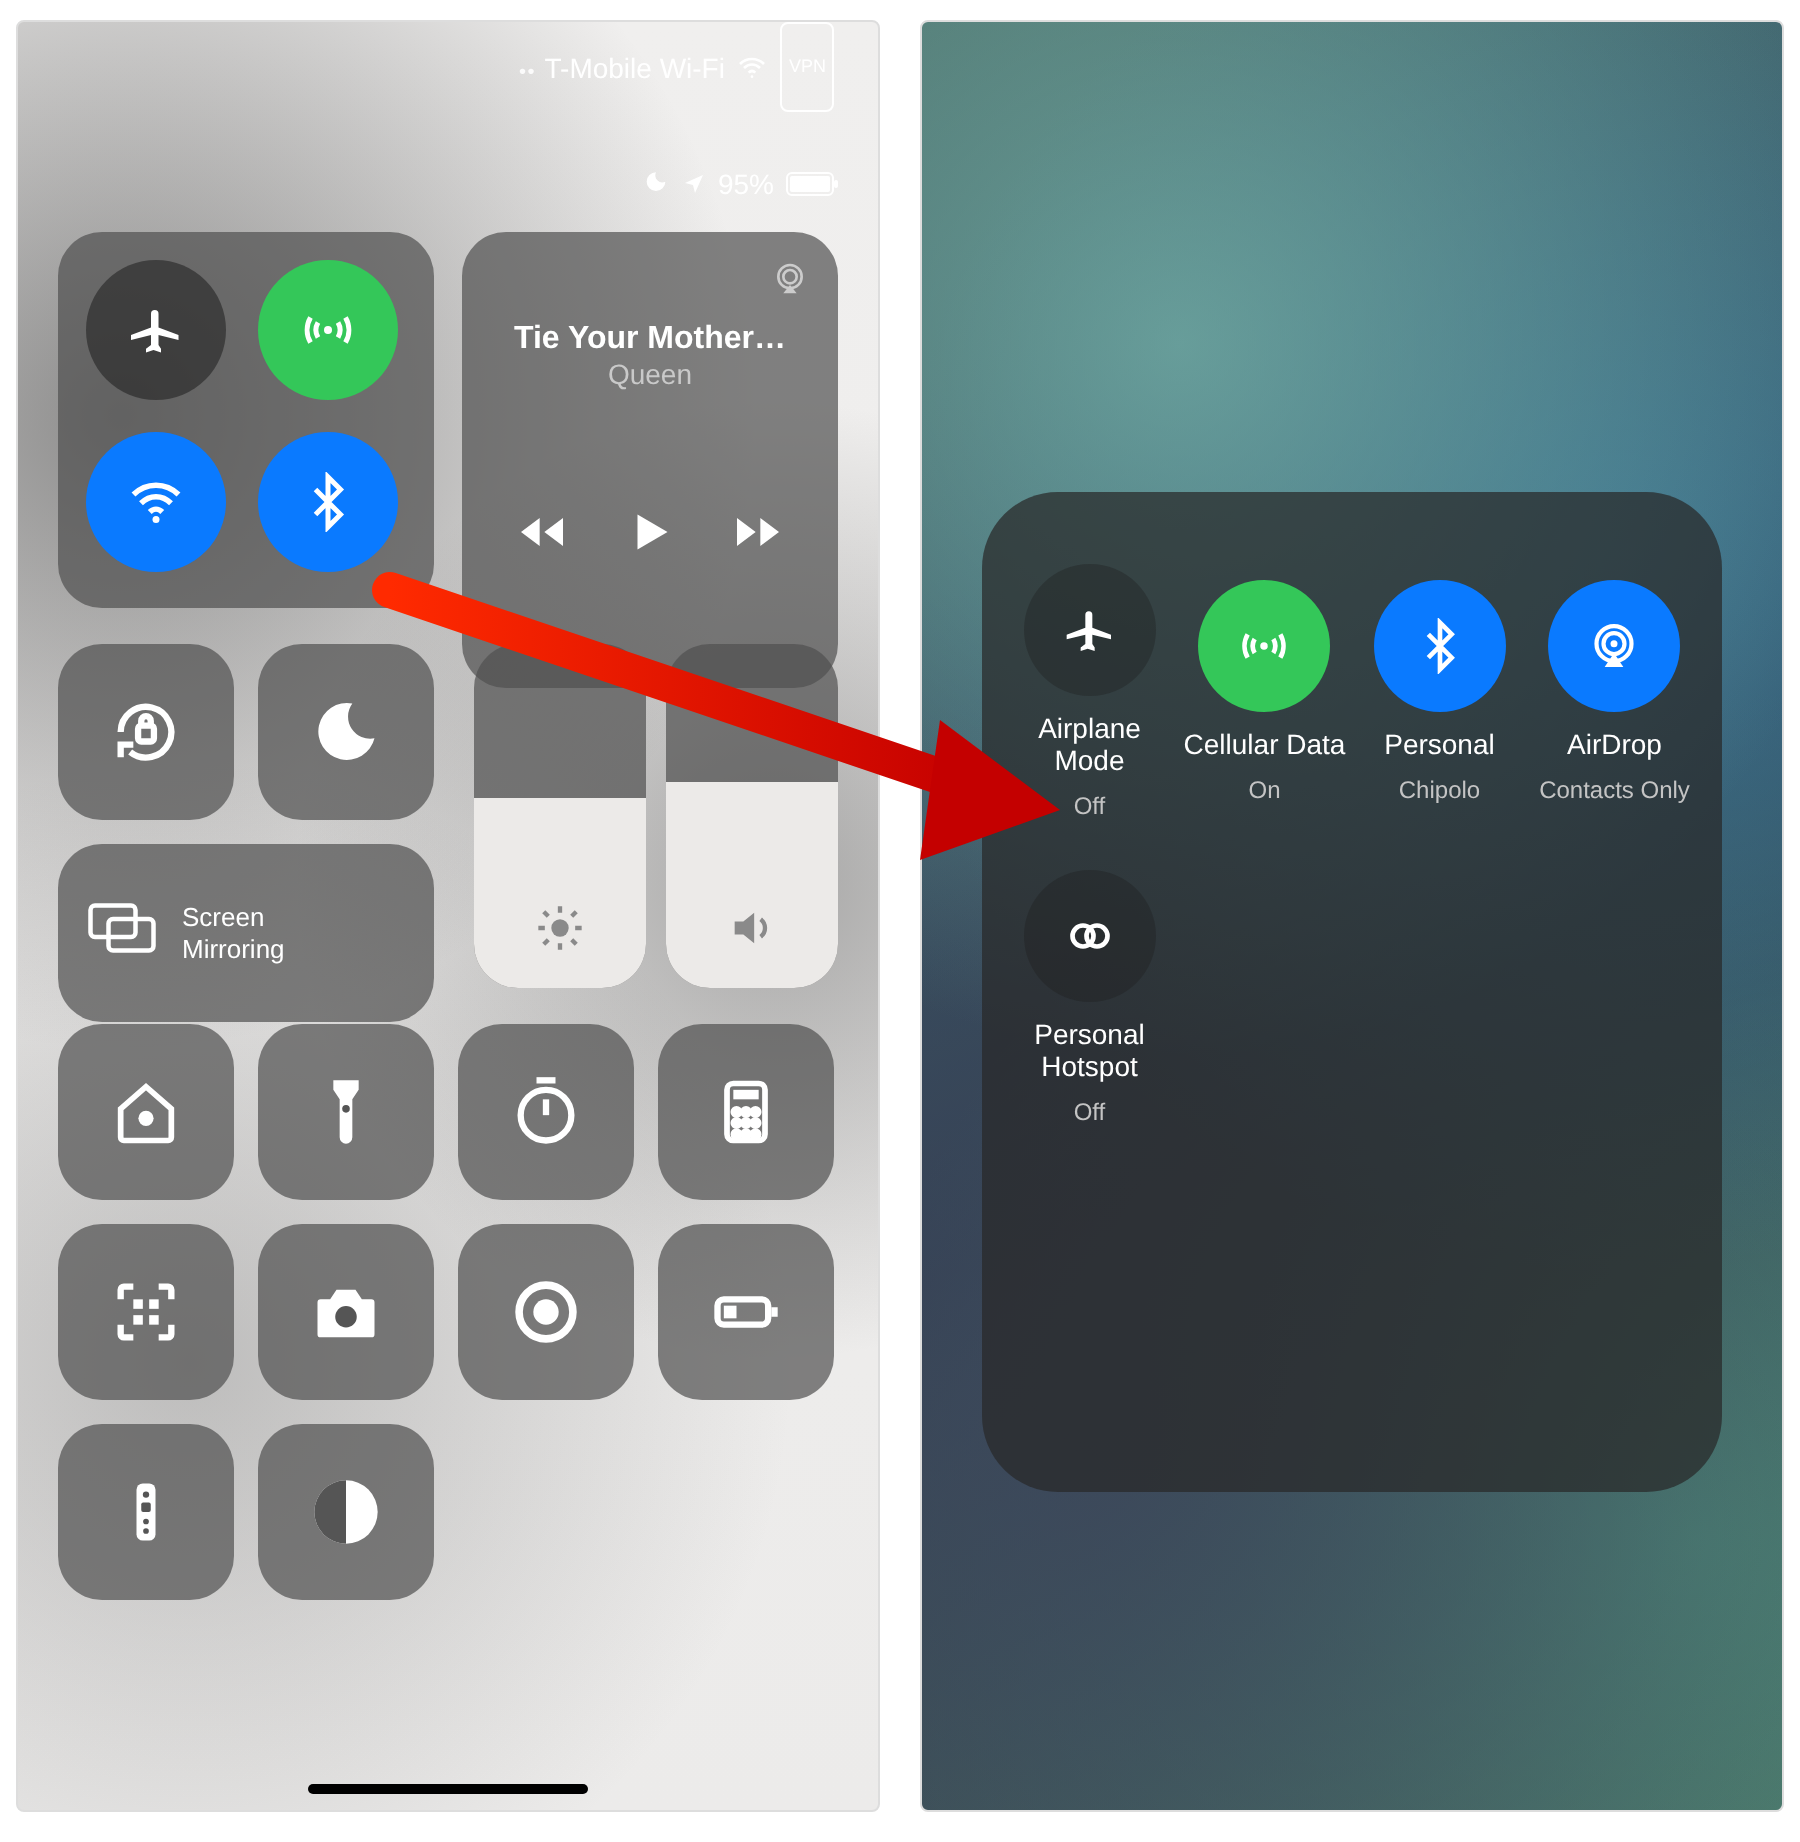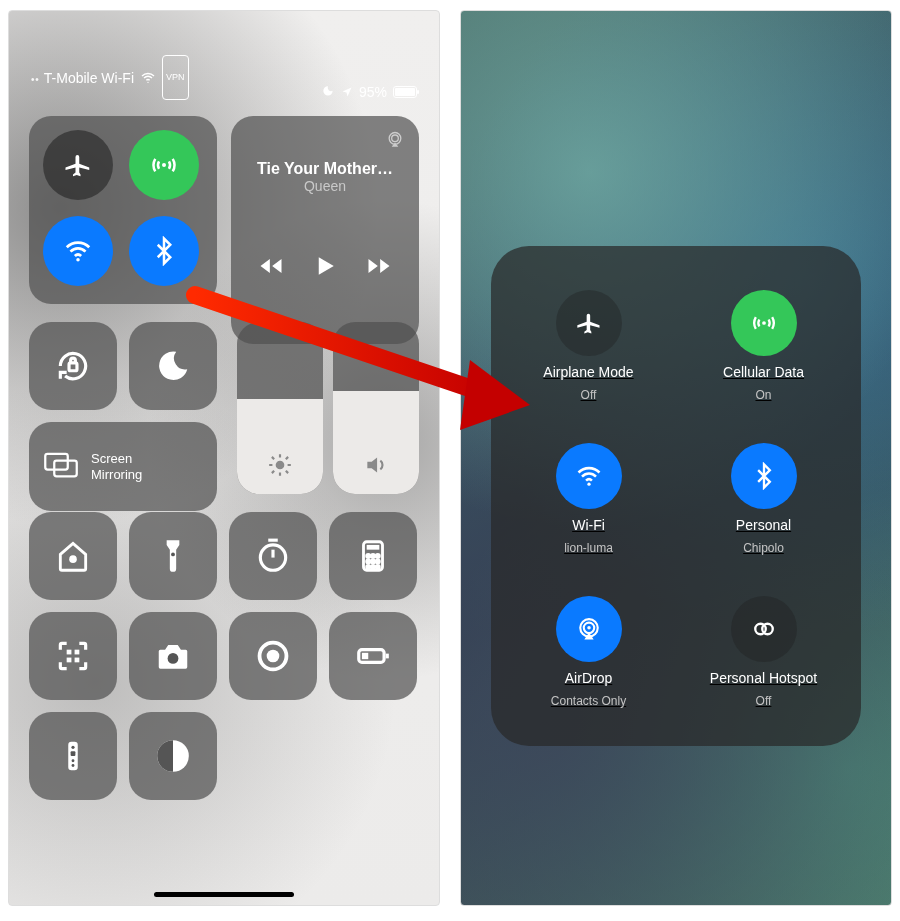--- a/index.html
+++ b/index.html
@@ -28,20 +28,21 @@
     position: absolute;
     top: 0; left: 0; right: 0;
     height: 95px;
     display: flex;
     align-items: flex-end;
     justify-content: space-between;
     padding: 0 22px 6px 22px;
     color: #fff;
     font-size: 14px;
     font-weight: 500;
+    flex-direction: column;
   }
   .status-left { display: flex; align-items: center; gap: 6px; }
   .status-right { display: flex; align-items: center; gap: 6px; }
   .sig-dots::before { content: "• •"; letter-spacing: -1px; font-size: 10px; opacity: .9; }
   .wifi-mini, .vpn-badge, .focus-ic, .loc-ic, .batt-ic { display:inline-flex; }
   .vpn-badge { border: 1px solid #fff; border-radius: 4px; padding: 16px 3px; font-size: 9px; line-height: 11px; }
   .batt-rect { width: 24px; height: 12px; border: 1px solid #fff; border-radius: 3px; position: relative; }
   .batt-rect::after { content:""; position:absolute; right:-3px; top:3px; width:2px; height:4px; background:#fff; border-radius:1px;}
   .batt-fill { position:absolute; left:1px; top:1px; bottom:1px; width: 90%; background:#fff; border-radius:1px; }
 
@@ -121,25 +122,24 @@
 
   .expanded {
     position:absolute;
     left: 30px; right: 30px;
     top: 235px;
     height: 500px;
     background: rgba(40,40,40,0.72);
     border-radius: 38px;
     padding: 28px 10px 22px 10px;
     display: grid;
-    grid-template-columns: 1fr 1fr;
+    grid-template-columns: 1fr 1fr 1fr 1fr;
     grid-template-rows: 1fr 1fr 1fr;
     column-gap: 0;
     row-gap: 8px;
-    text-decoration: underline;
   }
   .exp-item { display:flex; flex-direction:column; align-items:center; justify-content:center; gap:8px; color:#fff; }
   .exp-item .circ { width:66px; height:66px; }
   .exp-item .circ svg { width:28px; height:28px; }
   .exp-label { font-size:14px; font-weight:500; text-align:center; }
   .exp-sub { font-size:12px; color:#c4c4c4; text-align:center; }
 
   
   .arrow { position:absolute; pointer-events:none; }
 
@@ -413,33 +413,20 @@
             <path d="M8 9a6 6 0 0 0 0 6"></path>
             <path d="M16 9a6 6 0 0 1 0 6"></path>
             <circle cx="12" cy="12" r="1.6" fill="white" stroke="none"></circle>
           </svg>
 
       </div>
       <div class="exp-label">Cellular Data</div>
       <div class="exp-sub">On</div>
     </div>
 
-    <div class="exp-item">
-      <div class="circ blue">
-        <svg viewBox="0 0 24 24" fill="none" stroke="white" stroke-width="2.2">
-            <path d="M3 9c5-5 13-5 18 0"></path>
-            <path d="M6 12.5c3.5-3.5 8.5-3.5 12 0"></path>
-            <path d="M9.5 16c1.5-1.5 3.5-1.5 5 0"></path>
-            <circle cx="12" cy="19" r="1.4" fill="white" stroke="none"></circle>
-          </svg>
-
-      </div>
-      <div class="exp-label">Wi-Fi</div>
-      <div class="exp-sub">lion-luma</div>
-    </div>
 
     <div class="exp-item">
       <div class="circ blue">
         <svg viewBox="0 0 24 24" fill="none" stroke="white" stroke-width="2">
             <path d="M7 7l10 10-5 5V2l5 5L7 17"></path>
           </svg>
 
       </div>
       <div class="exp-label">Personal</div>
       <div class="exp-sub">Chipolo</div>

